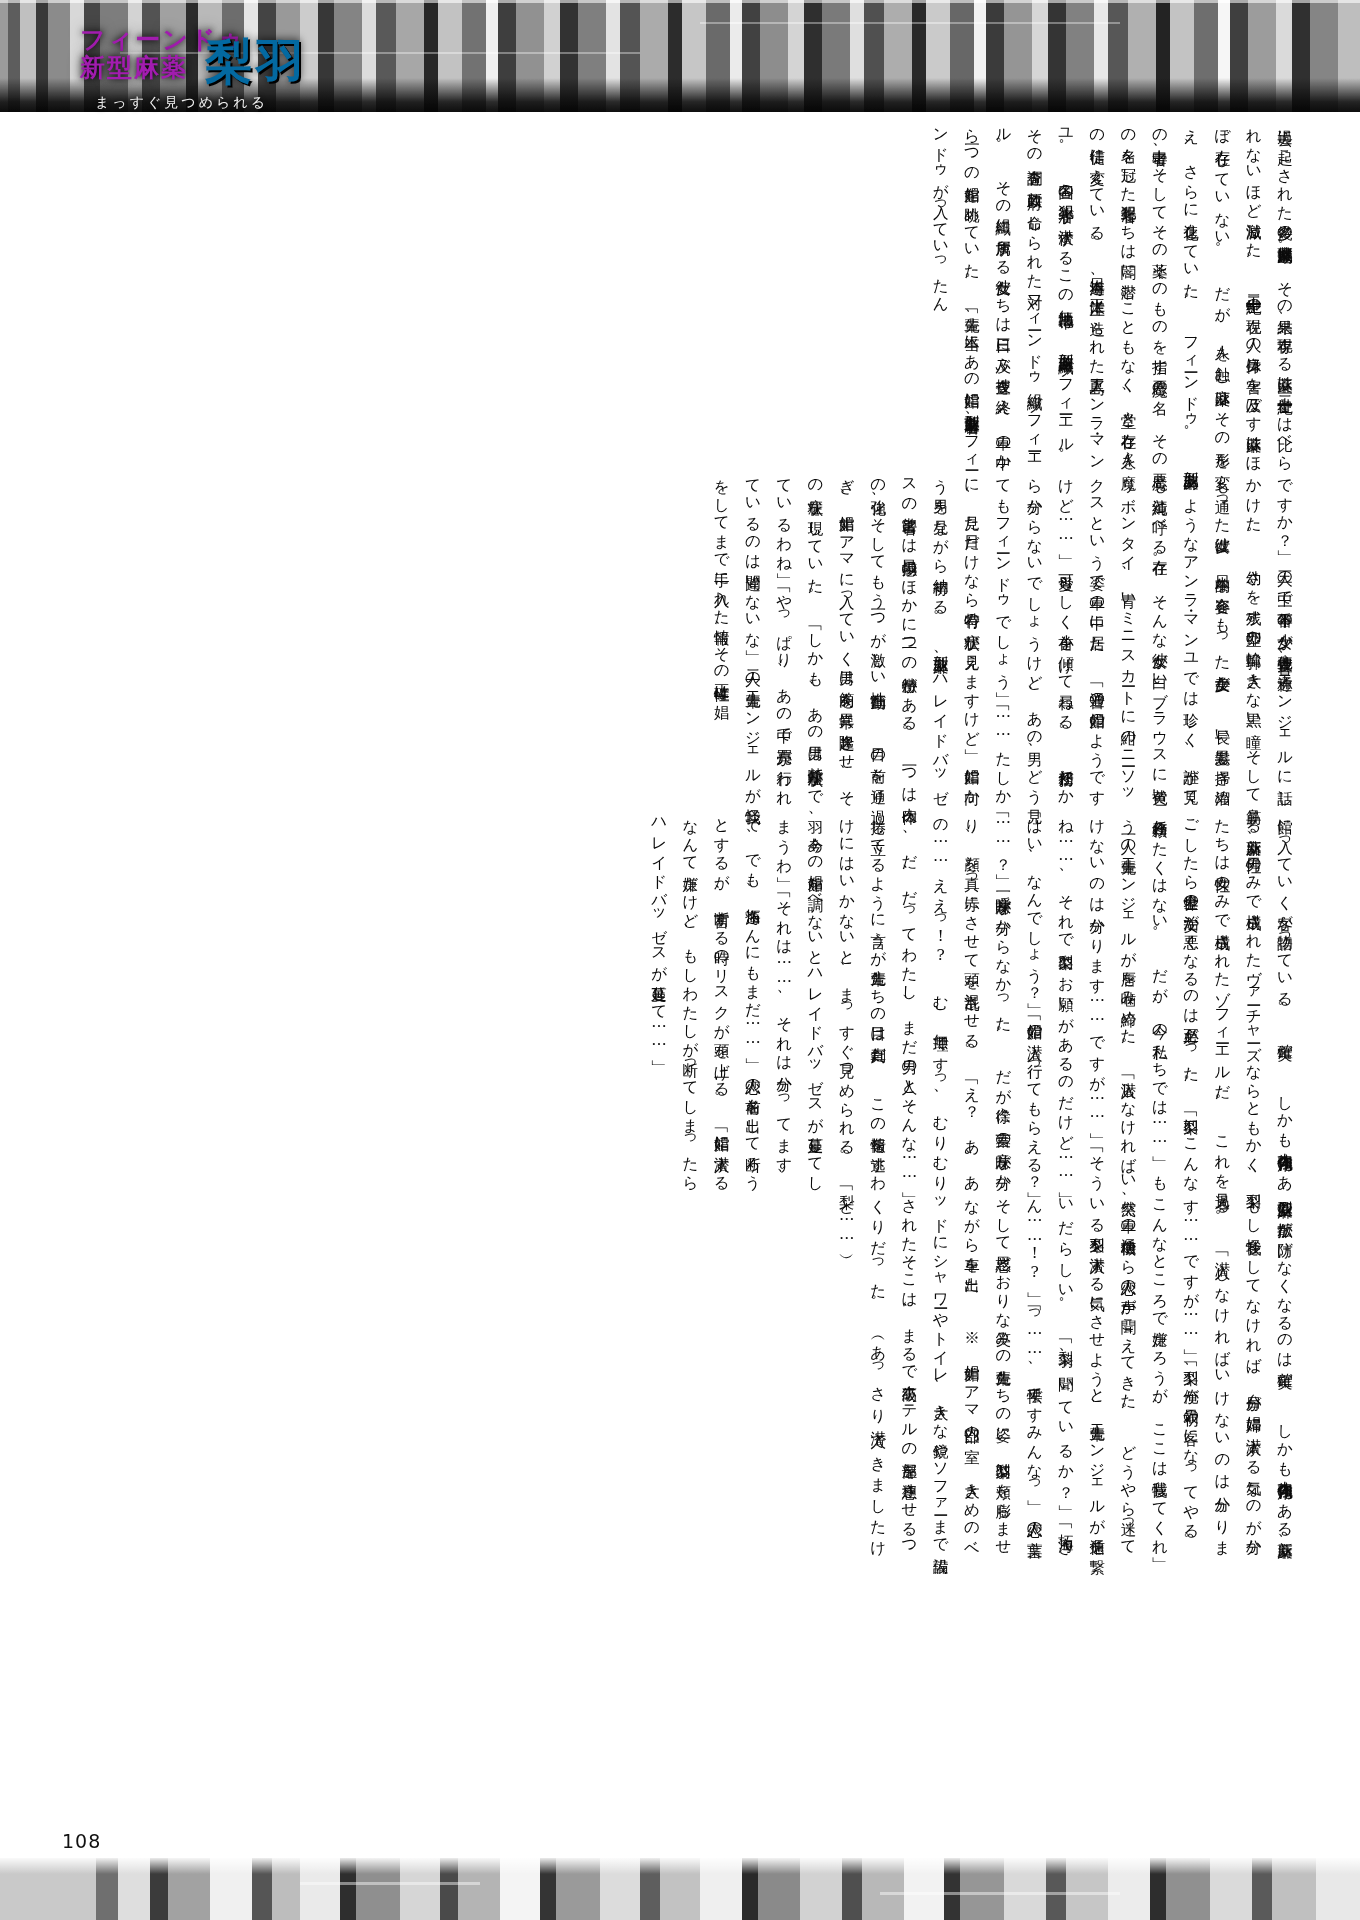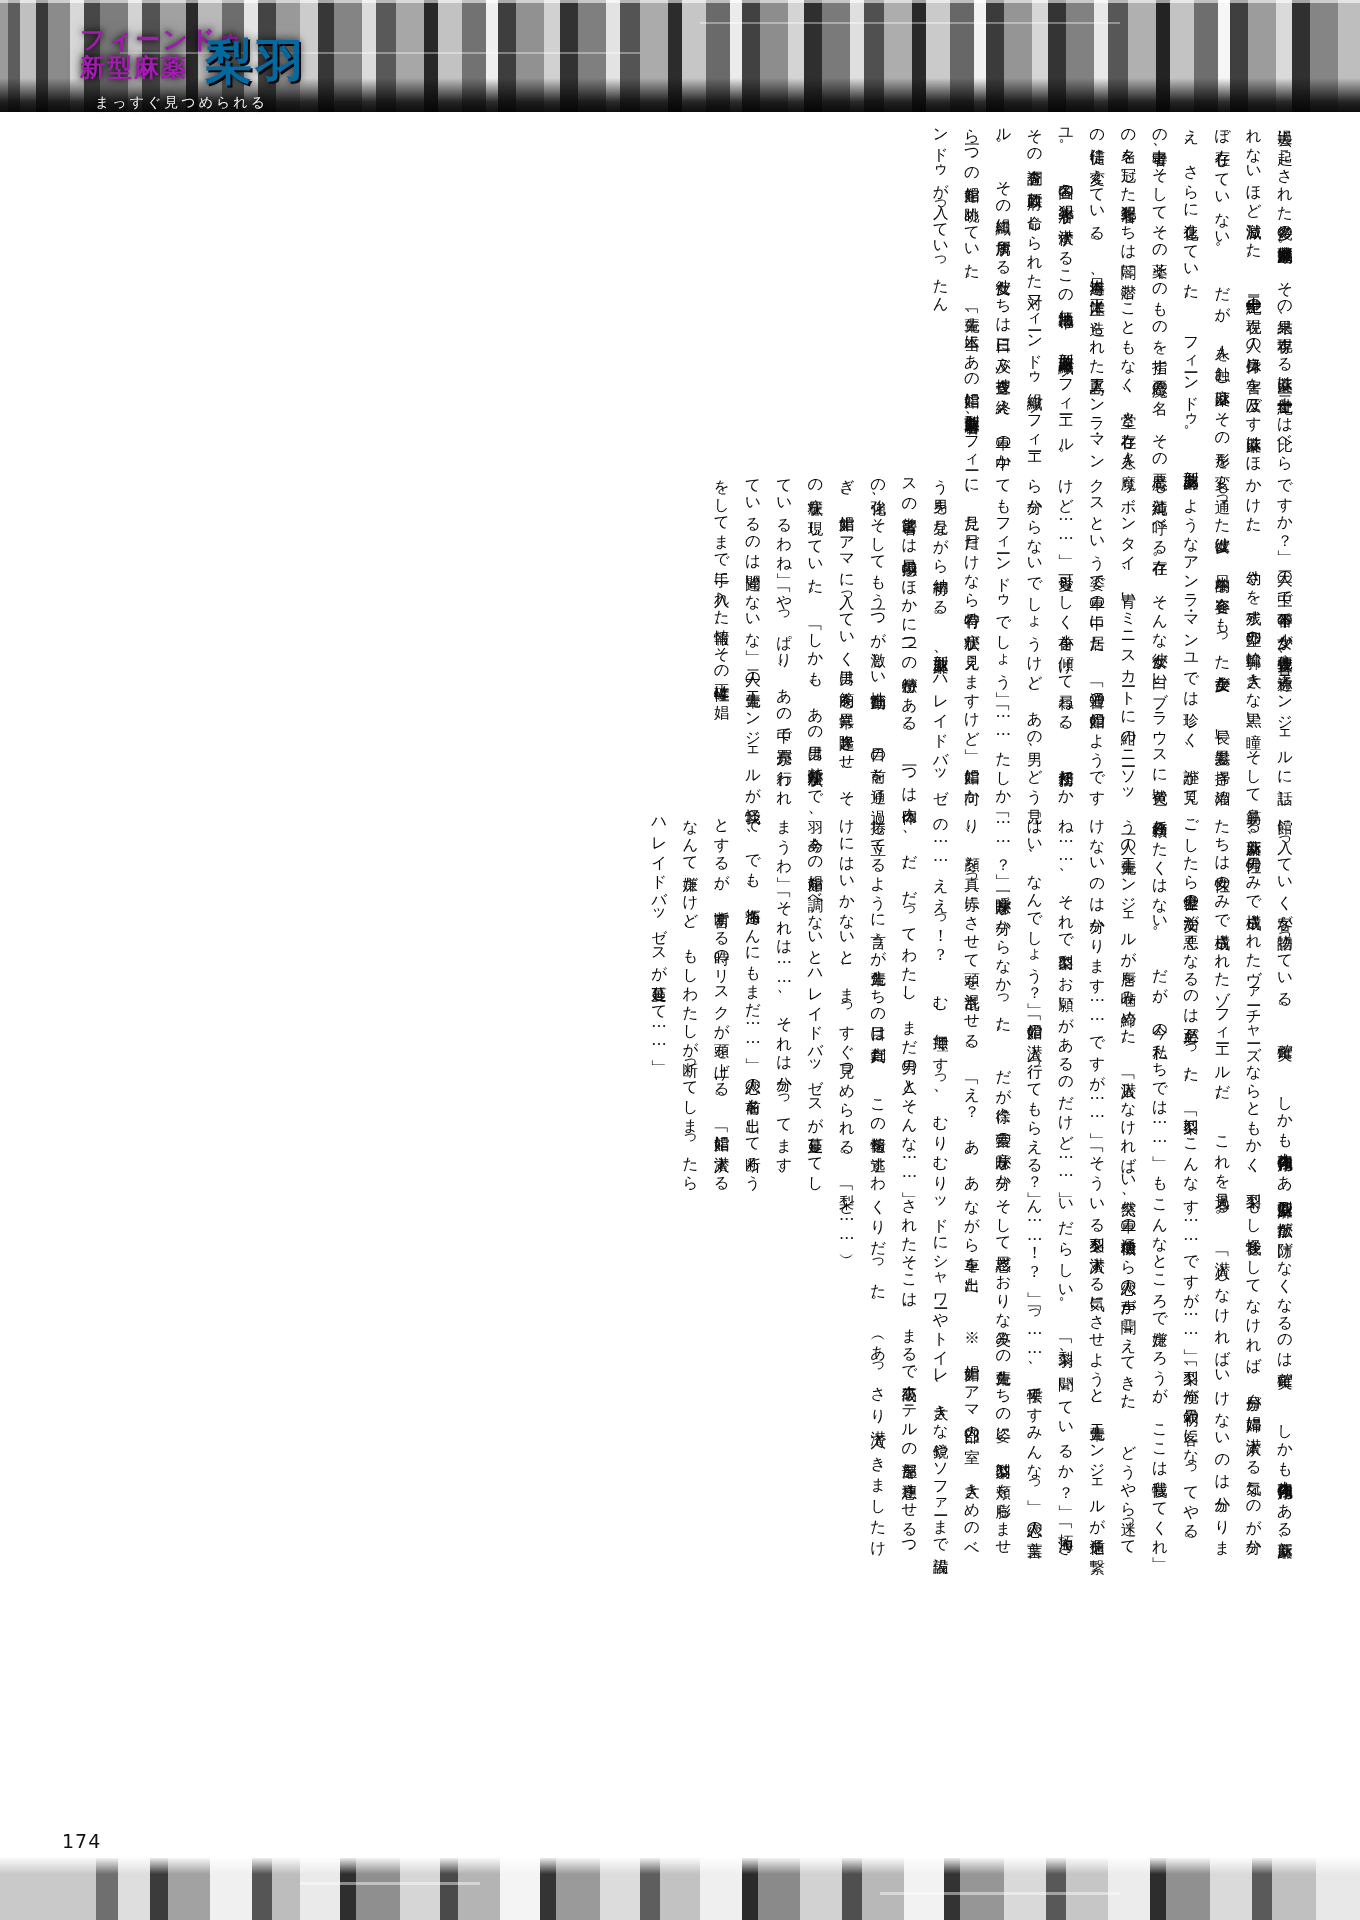--- a/index.html
+++ b/index.html
@@ -145,19 +145,19 @@
     <p>ですか？」　三人の中で一番年下の少女が先輩捜査官、通称エンジェルに話しかけた。　幼さを残す卵型の輪郭に大きな黒い瞳、そして鼻筋も通った彼女は、日本的な容姿をもった美少女だ。　長い黒髪も掃き溜めのようなアンラ・マンユでは珍しく、誰が見ても清純と呼べる存在。　そんな彼女が白いブラウスに黄色いリボンタイ、青いミニスカートに紺のニーソックスという姿で車の中に居た。　「普通の娼館のようですけど……」　可愛らしく小首を傾げて尋ねる。　初任務だから分からないでしょうけど、あの男、どう見てもフィーンドゥでしょう」　「……たしかに、見た目だけなら特有の症状が見えますけど」　娼館に向かう男を見ながら納得する。　新型麻薬、ハレイドバッゼスの常習者には昂揚感のほかに二つの特徴がある。　一つは肉体の強化、そしてもう一つが激しい性衝動だ。　目の前を通り過ぎ、娼館ナアマに入っていく男は筋肉を異常に隆起させ、その症状を現していた。　「しかも、あの男は禁断症状がでているわね」　「やっぱり、あの中で売買が行われているのは間違いないな」　二人の先輩エンジェルが怪我をしてまで手に入れた情報、その正確性は娼</p>
   </div>
   <div class="block" id="block-3">
     <p>館に入っていく客が物語っている。　確実だ。　しかも肉体強化作用のある新麻薬、男性のみで構成されたヴァーチャーズならともかく、梨羽たちは女性のみで構成されたゾフィーエルだ。　これを見過ごしたら全世界の治安が悪くなるのは必至だった。　「梨羽にこんな任務頼みたくはない。　だが、今の私たちでは……」　もう一人の先輩エンジェルが唇を噛み締めた。　「潜入しなければいけないのは分かります……ですが……」　「そうね……、それで梨羽にお願いがあるのだけど……」　「はい、なんでしょう？」　「娼館の潜入、行ってもらえる？」　「……？」　一瞬意味が分からなかった。　だが徐々に言葉の意味が分かり、顔を真っ赤にさせて頭を混乱させる。　「え？　あ、あの……ええっ!?　む、無理ですっ、むりむりっ、だ、だってわたし、まだ男の人とそんな……」　捲し立てるように言うが先輩たちの目は真剣だ。　この情報を逃すわけにはいかないと、まっすぐ見つめられる。　「梨羽、今あの娼館を調べないとハレイドバッゼスが蔓延してしまうわ」　「それは……、それは分かってます、で、でも、拓海さんにもまだ……」　恋人の名前を出して断ろうとするが、断言する時のリスクが頭を上げる。　「娼館に潜入するなんて嫌だけど、もしわたしが断ってしまったらハレイドバッゼスが蔓延して……」</p>
   </div>
   <div class="block" id="block-4">
     <p>新型麻薬の拡散が防げなくなるのは確実だ。　しかも肉体強化作用のある新麻薬、もし怪我をしてなければ、自分が娼婦に潜入する気なのが分かる。　「潜入しなければいけないのは分かります……ですが……」　「梨羽、俺が最初の客になってやる。　こんなところで嫌だろうが、ここは我慢してくれ」　突然、車の通信機から恋人の声が聞こえてきた。　どうやら迷っている梨羽を潜入する気にさせようと、先輩エンジェルが通信を繋いだらしい。　「梨羽、聞いているか？」　「拓海さん……!?」　「っ……、卑怯ですみんなっ」　恋人の言葉、そして思惑どおりな笑みの先輩たちの姿に、梨羽は頬を膨らませながら車を出た。　※　娼館ナアマ内部の一室。　大きめのベッドにシャワーやトイレ、大きな鏡やソファーまで設備されたそこは、まるで高級ホテルの部屋を連想させるつくりだった。　（あっさり潜入できましたけど……）</p>
   </div>
 </div>
 
-<div id="page-number">174</div>
+<div id="page-number">108</div>
 
 <div id="bottom-strip">
   <div class="shadow"></div>
   <div class="hl" style="left:300px;top:24px;width:180px;height:3px;"></div>
   <div class="hl" style="left:880px;top:34px;width:240px;height:3px;"></div>
 </div>
 
 </body></html>

